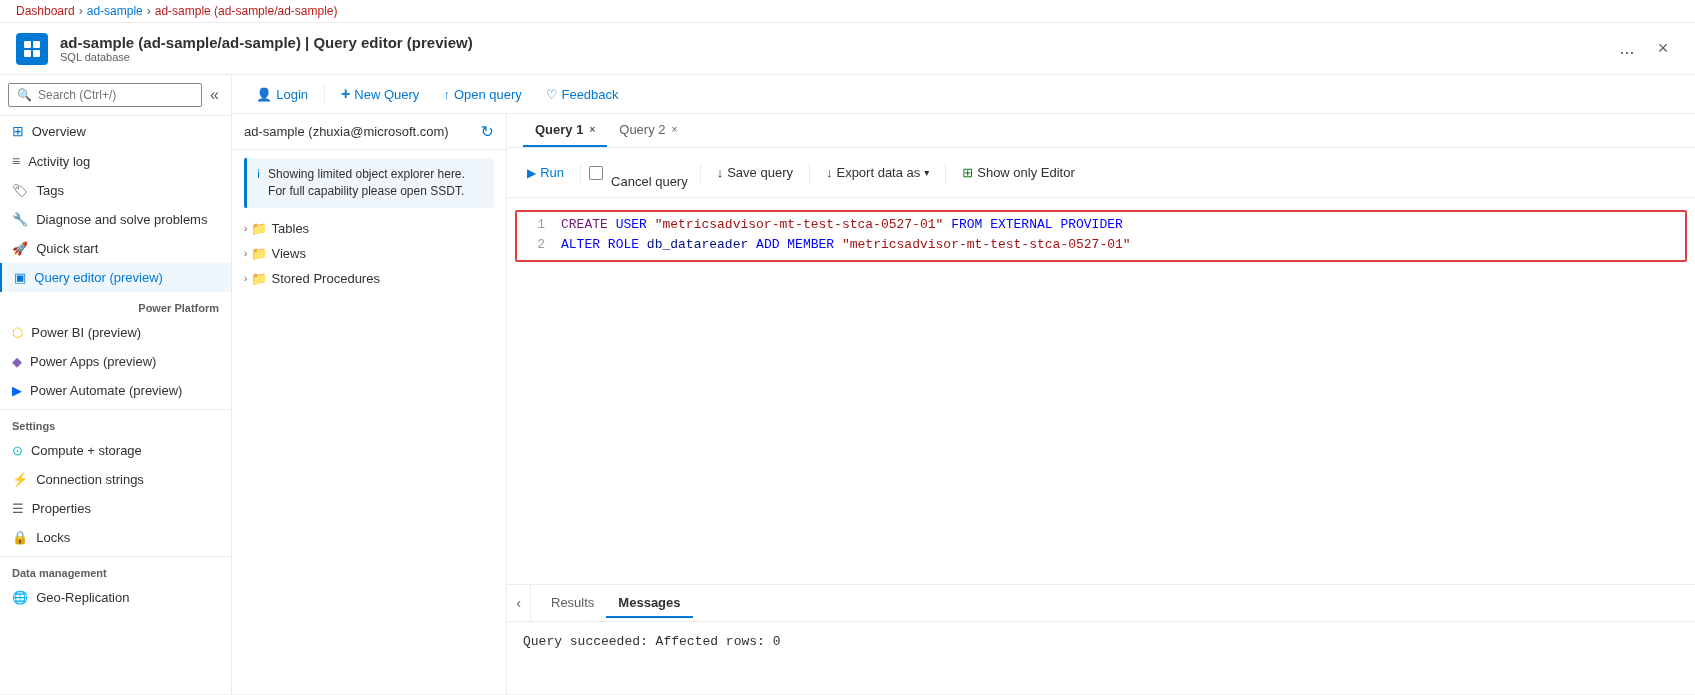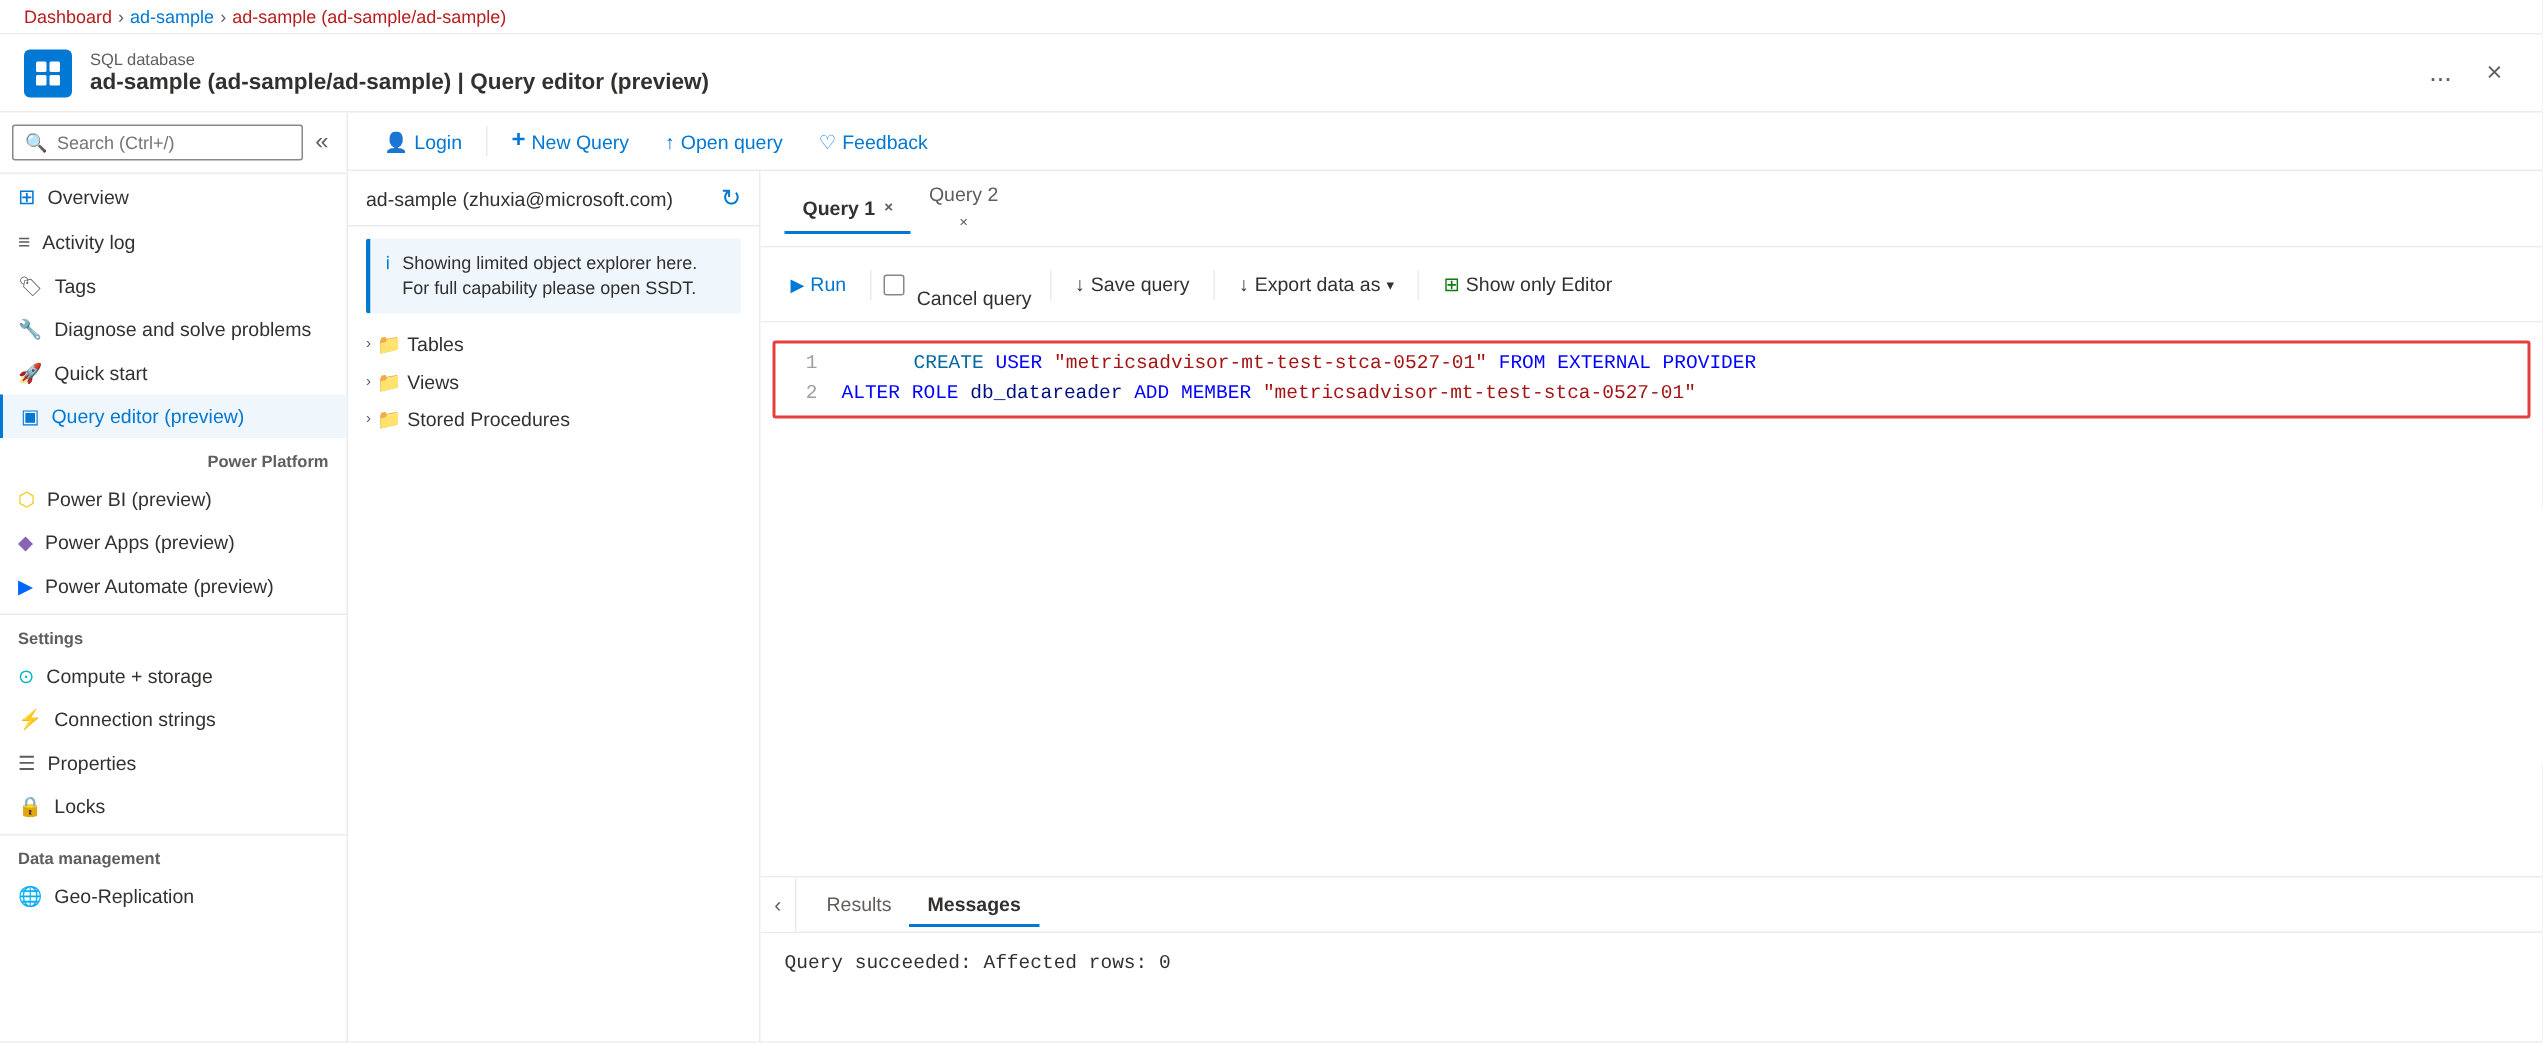--- a/index.html
+++ b/index.html
@@ -19,22 +19,22 @@
 <div style="height:52px; background:#fff; border-bottom:1px solid #edebe9; display:flex; align-items:center; padding:0 16px; gap:12px;">
   <div style="width:32px;height:32px;background:#0078d4;border-radius:4px;display:flex;align-items:center;justify-content:center;flex-shrink:0;">
     <div style="width:16px;height:16px;display:grid;grid-template-columns:1fr 1fr;gap:2px;">
       <div style="background:white;border-radius:1px;"></div>
       <div style="background:white;border-radius:1px;"></div>
       <div style="background:white;border-radius:1px;"></div>
       <div style="background:white;border-radius:1px;"></div>
     </div>
   </div>
   <div style="display:flex;flex-direction:column;">
+    <span style="font-size:15px;font-weight:600;color:#323130;">ad-sample (ad-sample/ad-sample) | Query editor (preview)</span>
     <span style="font-size:11px;color:#605e5c;">SQL database</span>
-    <span style="font-size:15px;font-weight:600;color:#323130;">ad-sample (ad-sample/ad-sample) | Query editor (preview)</span>
   </div>
   <div style="margin-left:auto;display:flex;align-items:center;gap:4px;">
     <button style="width:32px;height:32px;border:none;background:none;cursor:pointer;font-size:18px;color:#605e5c;display:flex;align-items:center;justify-content:center;">...</button>
     <button style="width:32px;height:32px;border:none;background:none;cursor:pointer;font-size:18px;color:#605e5c;display:flex;align-items:center;justify-content:center;">×</button>
   </div>
 </div>
 
 <div style="display:flex;height:calc(695px - 52px - 24px);overflow:hidden;">
 
   <div style="width:232px;background:#fff;border-right:1px solid #edebe9;display:flex;flex-direction:column;flex-shrink:0;overflow-y:auto;">
@@ -169,21 +169,21 @@
         </div>
       </div>
 
       <div style="flex:1;display:flex;flex-direction:column;overflow:hidden;">
 
         <div style="display:flex;align-items:center;background:#fff;border-bottom:1px solid #edebe9;padding:0 16px;">
           <div style="padding:8px 12px;cursor:pointer;font-size:13px;color:#323130;border-bottom:2px solid #0078d4;font-weight:600;display:flex;align-items:center;gap:6px;">
             <span>Query 1</span>
             <span style="font-size:10px;color:#605e5c;cursor:pointer;">×</span>
           </div>
-          <div style="padding:8px 12px;cursor:pointer;font-size:13px;color:#605e5c;border-bottom:2px solid transparent;display:flex;align-items:center;gap:6px;flex-direction:column;">
+          <div style="padding:8px 12px;cursor:pointer;font-size:13px;color:#605e5c;border-bottom:2px solid transparent;display:flex;align-items:center;gap:6px;">
             <span>Query 2</span>
             <span style="font-size:10px;color:#605e5c;cursor:pointer;">×</span>
           </div>
         </div>
 
         <div style="background:#fff;border-bottom:1px solid #edebe9;padding:4px 12px;display:flex;align-items:center;gap:4px;">
           <button style="display:flex;align-items:center;gap:4px;padding:4px 8px;cursor:pointer;border:none;background:none;font-size:13px;color:#0078d4;border-radius:2px;font-family:'Segoe UI',sans-serif;">
             <span style="color:#0078d4;font-size:12px;">▶</span>
             <span>Run</span>
           </button>
@@ -209,21 +209,21 @@
             <span>Show only Editor</span>
           </button>
         </div>
 
         <div style="flex:1;background:#fff;padding:8px 0;font-family:'Consolas','Courier New',monospace;font-size:13px;overflow-y:auto;min-height:150px;">
 
           <div style="margin:4px 8px;border:2px solid #e53e3e;border-radius:2px;padding:4px 0;">
             <div style="display:flex;align-items:flex-start;min-height:20px;padding:1px 0;">
               <span style="width:40px;text-align:right;color:#a19f9d;padding-right:12px;flex-shrink:0;user-select:none;">1</span>
               <span style="flex:1;padding:0 4px;color:#323130;">
-                <span style="color:#0369a1;margin-left:48px;">CREATE</span> <span style="color:#0000ff;">USER</span> <span style="color:#a31515;">"metricsadvisor-mt-test-stca-0527-01"</span> <span style="color:#0000ff;">FROM</span> <span style="color:#0000ff;">EXTERNAL</span> <span style="color:#0000ff;">PROVIDER</span>
+                <span style="color:#701a75;">CREATE</span> <span style="color:#0000ff;">USER</span> <span style="color:#a31515;">"metricsadvisor-mt-test-stca-0527-01"</span> <span style="color:#0000ff;">FROM</span> <span style="color:#0000ff;">EXTERNAL</span> <span style="color:#0000ff;">PROVIDER</span>
               </span>
             </div>
             <div style="display:flex;align-items:flex-start;min-height:20px;padding:1px 0;">
               <span style="width:40px;text-align:right;color:#a19f9d;padding-right:12px;flex-shrink:0;user-select:none;">2</span>
               <span style="flex:1;padding:0 4px;color:#323130;">
                 <span style="color:#0000ff;">ALTER</span> <span style="color:#0000ff;">ROLE</span> <span style="color:#001080;">db_datareader</span> <span style="color:#0000ff;">ADD</span> <span style="color:#0000ff;">MEMBER</span> <span style="color:#a31515;">"metricsadvisor-mt-test-stca-0527-01"</span>
               </span>
             </div>
           </div>
         </div>

